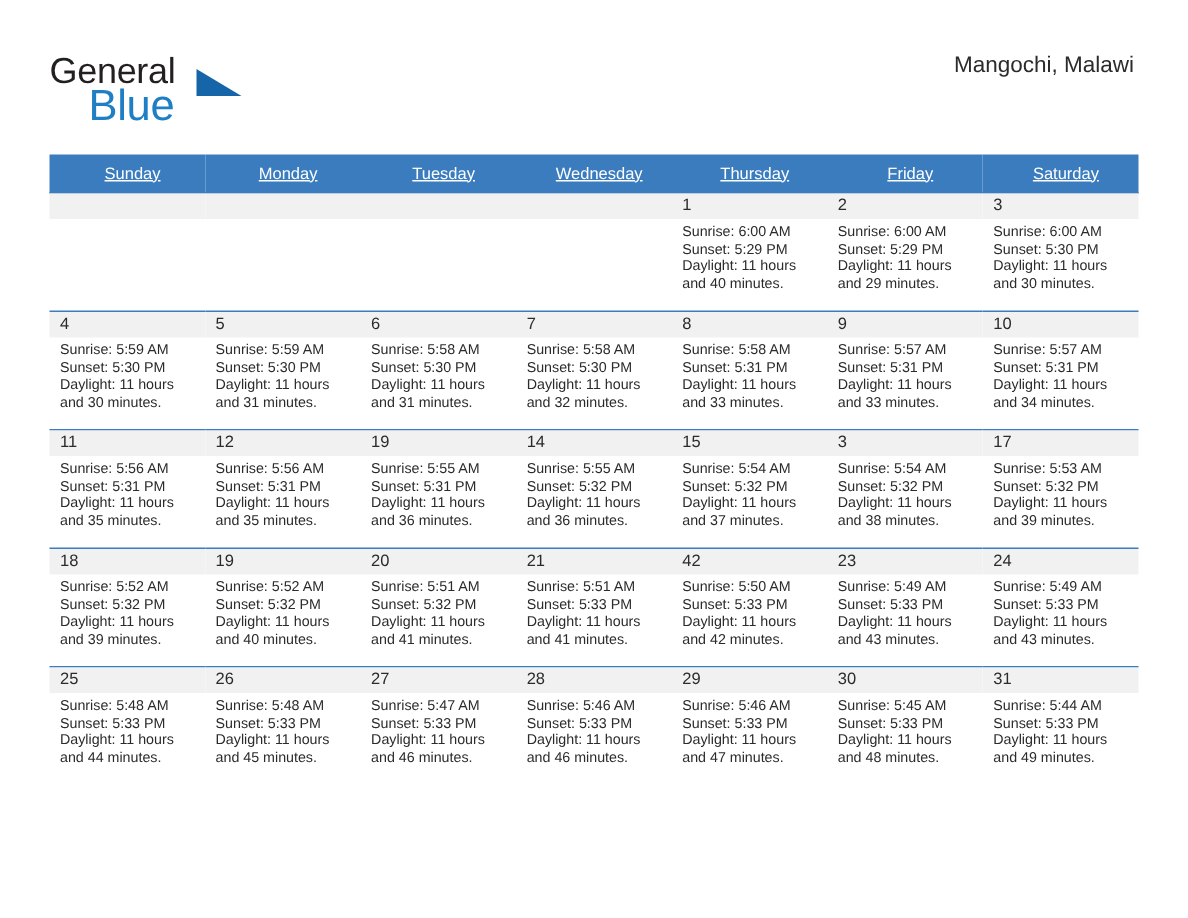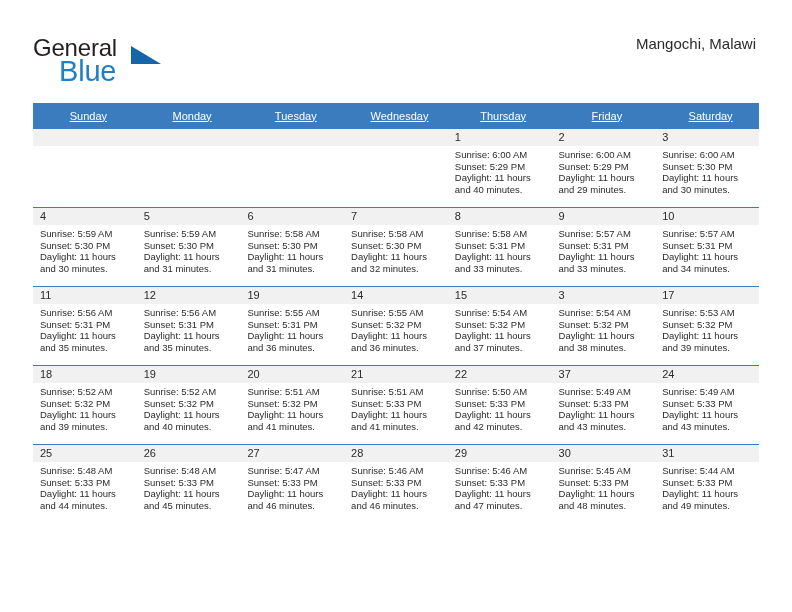--- a/index.html
+++ b/index.html
@@ -458,32 +458,32 @@
               <div class="cell-body">
                 <div>Sunrise: 5:51 AM</div>
                 <div>Sunset: 5:33 PM</div>
                 <div>Daylight: 11 hours</div>
                 <div>and 41 minutes.</div>
               </div>
             </div>
           </td>
           <td>
             <div class="cell-inner">
-              <div class="daynum-band">22</div>
+              <div class="daynum-band">42</div>
               <div class="cell-body">
                 <div>Sunrise: 5:50 AM</div>
                 <div>Sunset: 5:33 PM</div>
                 <div>Daylight: 11 hours</div>
                 <div>and 42 minutes.</div>
               </div>
             </div>
           </td>
           <td>
             <div class="cell-inner">
-              <div class="daynum-band">37</div>
+              <div class="daynum-band">23</div>
               <div class="cell-body">
                 <div>Sunrise: 5:49 AM</div>
                 <div>Sunset: 5:33 PM</div>
                 <div>Daylight: 11 hours</div>
                 <div>and 43 minutes.</div>
               </div>
             </div>
           </td>
           <td>
             <div class="cell-inner">

